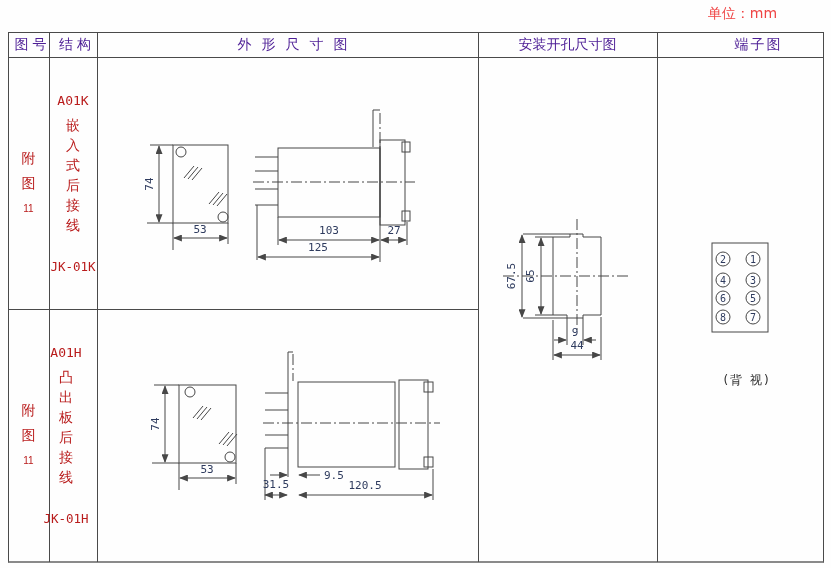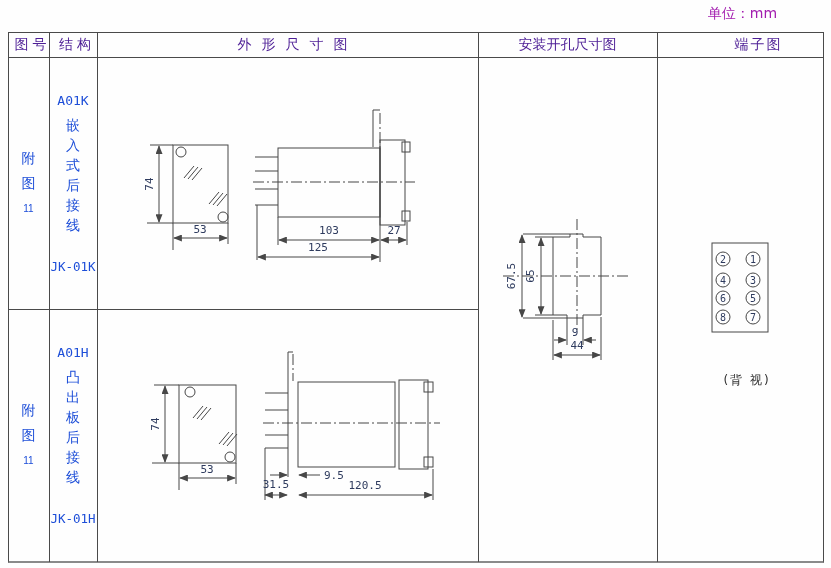--- a/index.html
+++ b/index.html
@@ -1,30 +1,30 @@
 <!DOCTYPE html>
 <html><head>
 <meta charset="utf-8">
 <style>
   html,body{margin:0;padding:0;background:#fff;}
   .page{position:relative;width:831px;height:568px;background:#fefefe;overflow:hidden;
         font-family:"DejaVu Sans","Liberation Sans",sans-serif;color:#3a3a3a;}
-  .unit{position:absolute;top:5px;left:660px;width:165px;text-align:center;font-size:14px;color:#a21caf;}
+  .unit{position:absolute;top:5px;left:660px;width:165px;text-align:center;font-size:14px;color:#ef4444;}
   
   .tbl-border{position:absolute;left:8px;top:32px;width:816px;height:531px;box-sizing:border-box;
               border:1px solid #4a4a4a;border-bottom:2px solid #8a8a8a;}
   .hline{position:absolute;height:1px;background:#4a4a4a;}
   .vline{position:absolute;width:1px;background:#4a4a4a;}
   .hcell{position:absolute;top:32px;height:25px;display:flex;align-items:center;justify-content:center;
          font-size:14px;color:#4c1d95;}
   .ls4{letter-spacing:4px;padding-left:4px;}
   .ls10{letter-spacing:10px;padding-left:10px;}
   .ls2{letter-spacing:2px;padding-left:18px;}
   .cell-col{position:absolute;display:flex;flex-direction:column;align-items:center;justify-content:center;
-            font-size:14px;color:#1d4ed8;}
+            font-size:14px;color:#b91c1c;}
   .figchar{line-height:25px;}
   .fignum{line-height:25px;font-family:Liberation Sans, sans-serif;font-size:10px;}
   .model{font-family:"DejaVu Sans Mono","Liberation Mono",monospace;font-size:13px;margin-bottom:7px;}
   .code{font-family:"DejaVu Sans Mono","Liberation Mono",monospace;font-size:12.5px;margin-top:24px;}
   .dchar{line-height:20px;font-size:14px;}
   .caption{position:absolute;left:697px;top:372px;width:100px;text-align:center;font-size:12px;color:#2f2f2f;letter-spacing:2px;}
   
   svg.drw{position:absolute;overflow:visible;}
   svg.drw line, svg.drw path, svg.drw rect, svg.drw circle{stroke:#474747;fill:none;stroke-width:1;}
   svg.drw .cl{stroke-dasharray:11 3 2 3;}
@@ -77,21 +77,21 @@
     <div class="dchar">线</div>
     <div class="code">JK-01K</div>
   </div>
 
   <div class="cell-col" style="left:8px;top:309px;width:41px;height:253px;">
     <div class="figchar">附</div>
     <div class="figchar">图</div>
     <div class="fignum">11</div>
   </div>
 
-  <div class="cell-col" style="left:49px;top:309px;width:48px;height:253px;">
+  <div class="cell-col" style="left:42px;top:309px;width:48px;height:253px;">
     <div class="model">A01H</div>
     <div class="dchar">凸</div>
     <div class="dchar">出</div>
     <div class="dchar">板</div>
     <div class="dchar">后</div>
     <div class="dchar">接</div>
     <div class="dchar">线</div>
     <div class="code">JK-01H</div>
   </div>
 

